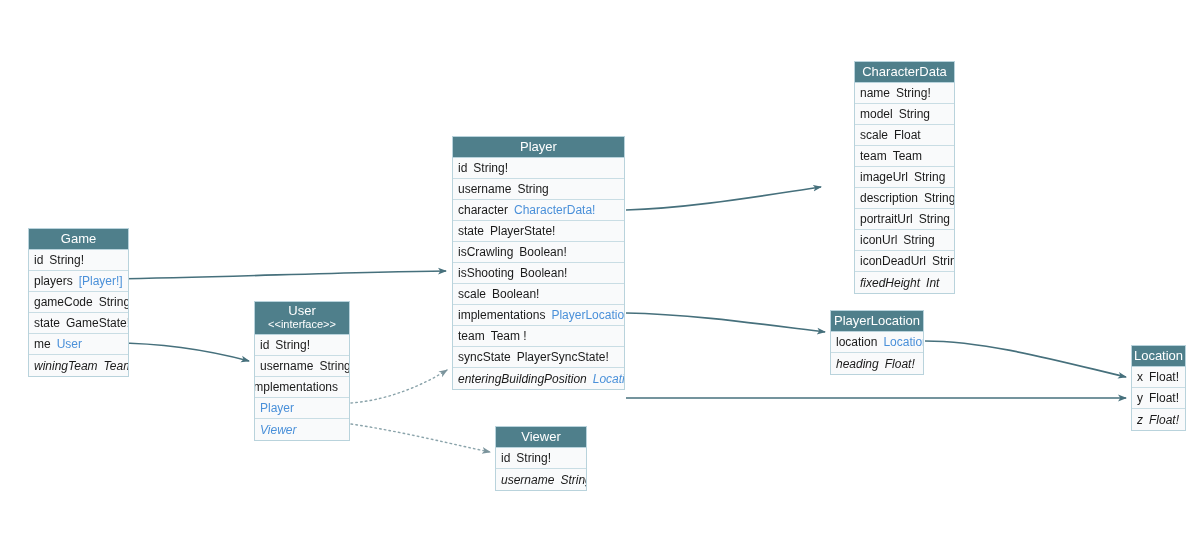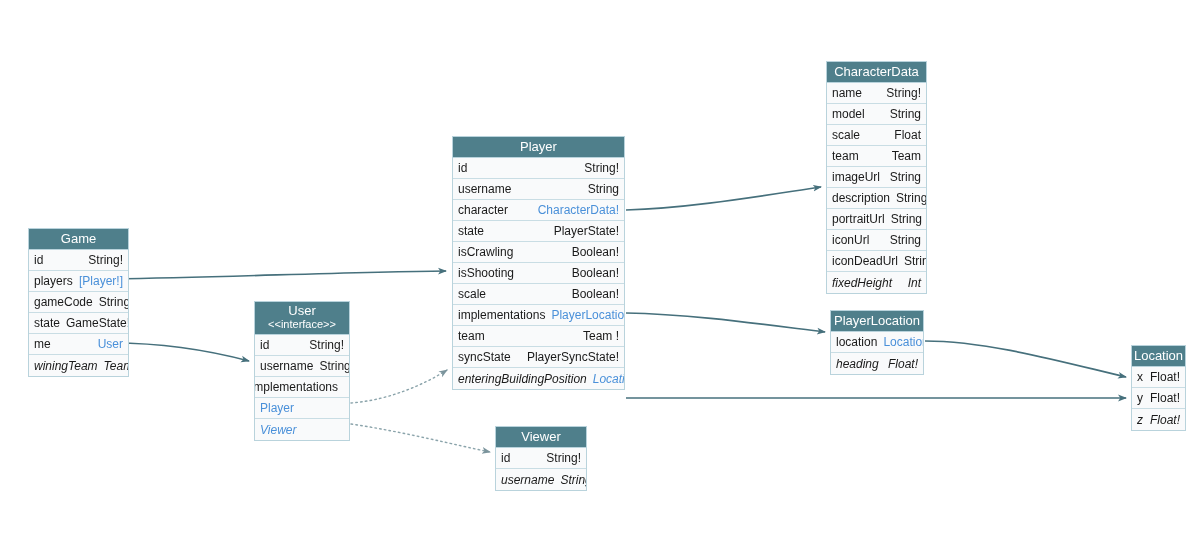--- a/index.html
+++ b/index.html
@@ -56,21 +56,21 @@
     font-size: 11px;
     line-height: 12px;
   }
   .row {
     box-sizing: border-box;
     height: 21px;
     border-bottom: 1px solid #c9dde4;
     background: #f9fafb;
     display: flex;
     align-items: center;
-    justify-content: space-between;
+    justify-content: flex-start;
     padding: 0 5px;
     font-size: 12px;
     color: #1a1a1a;
     line-height: 20px;
     white-space: nowrap;
     overflow: hidden;
   }
   .row:last-child {
     border-bottom: none;
     font-style: italic;
@@ -220,21 +220,21 @@
         <div class="entity-header"><span>Viewer</span></div>
         <div class="row">
           <span class="fname">id</span>
           <span class="ftype">String!</span>
         </div>
         <div class="row">
           <span class="fname">username</span>
           <span class="ftype">String</span>
         </div>
       </div>
-      <div class="entity" style="left: 826px; top: 61px; width: 101px;">
+      <div class="entity" style="left: 854px; top: 61px; width: 101px;">
         <div class="entity-header"><span>CharacterData</span></div>
         <div class="row">
           <span class="fname">name</span>
           <span class="ftype">String!</span>
         </div>
         <div class="row">
           <span class="fname">model</span>
           <span class="ftype">String</span>
         </div>
         <div class="row">

